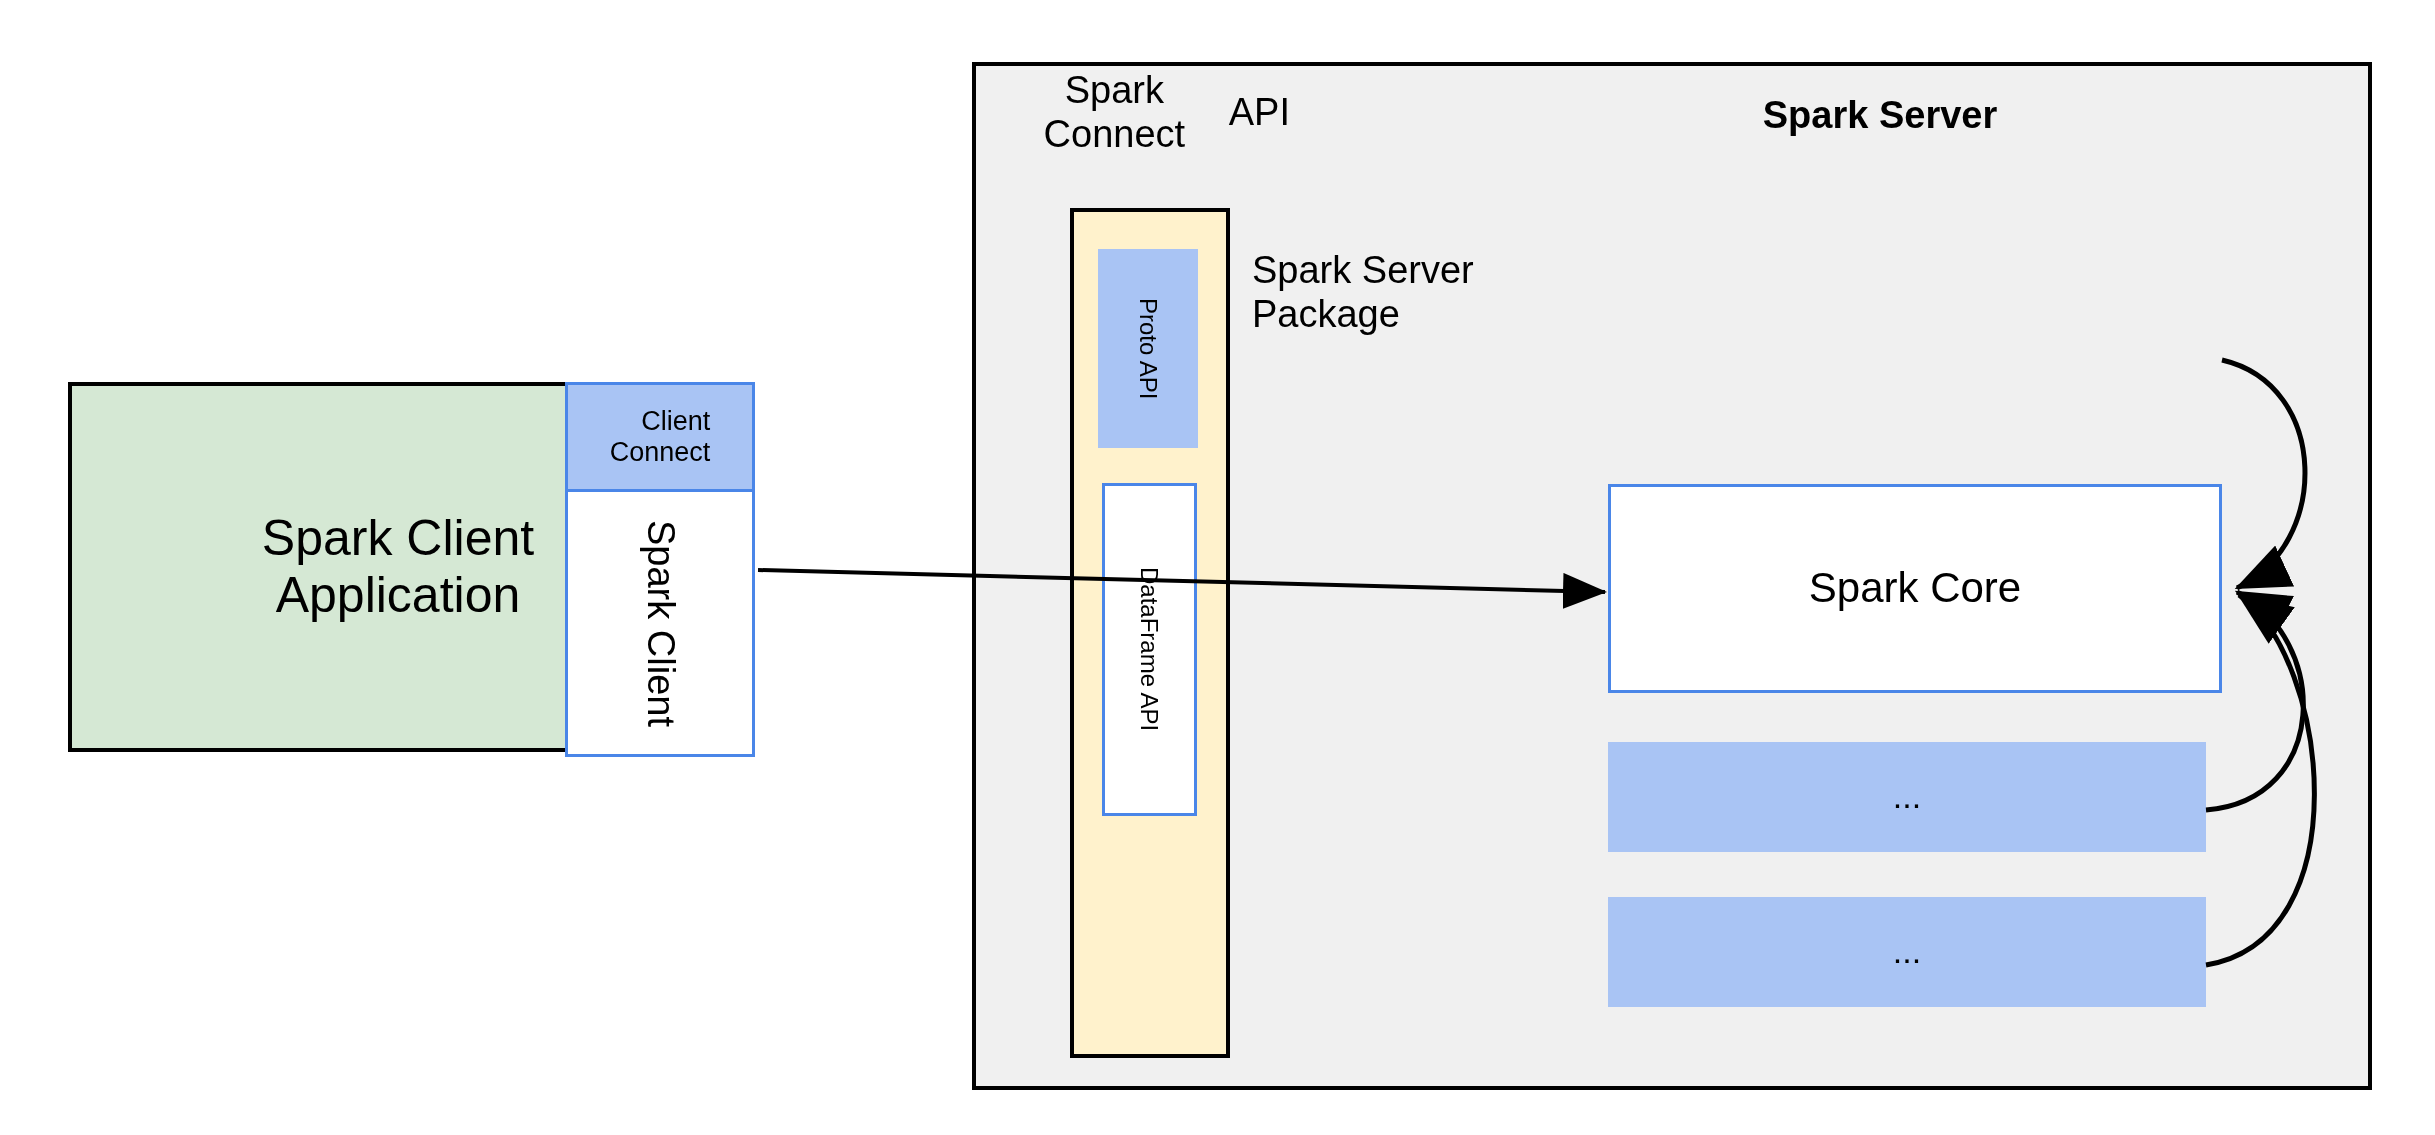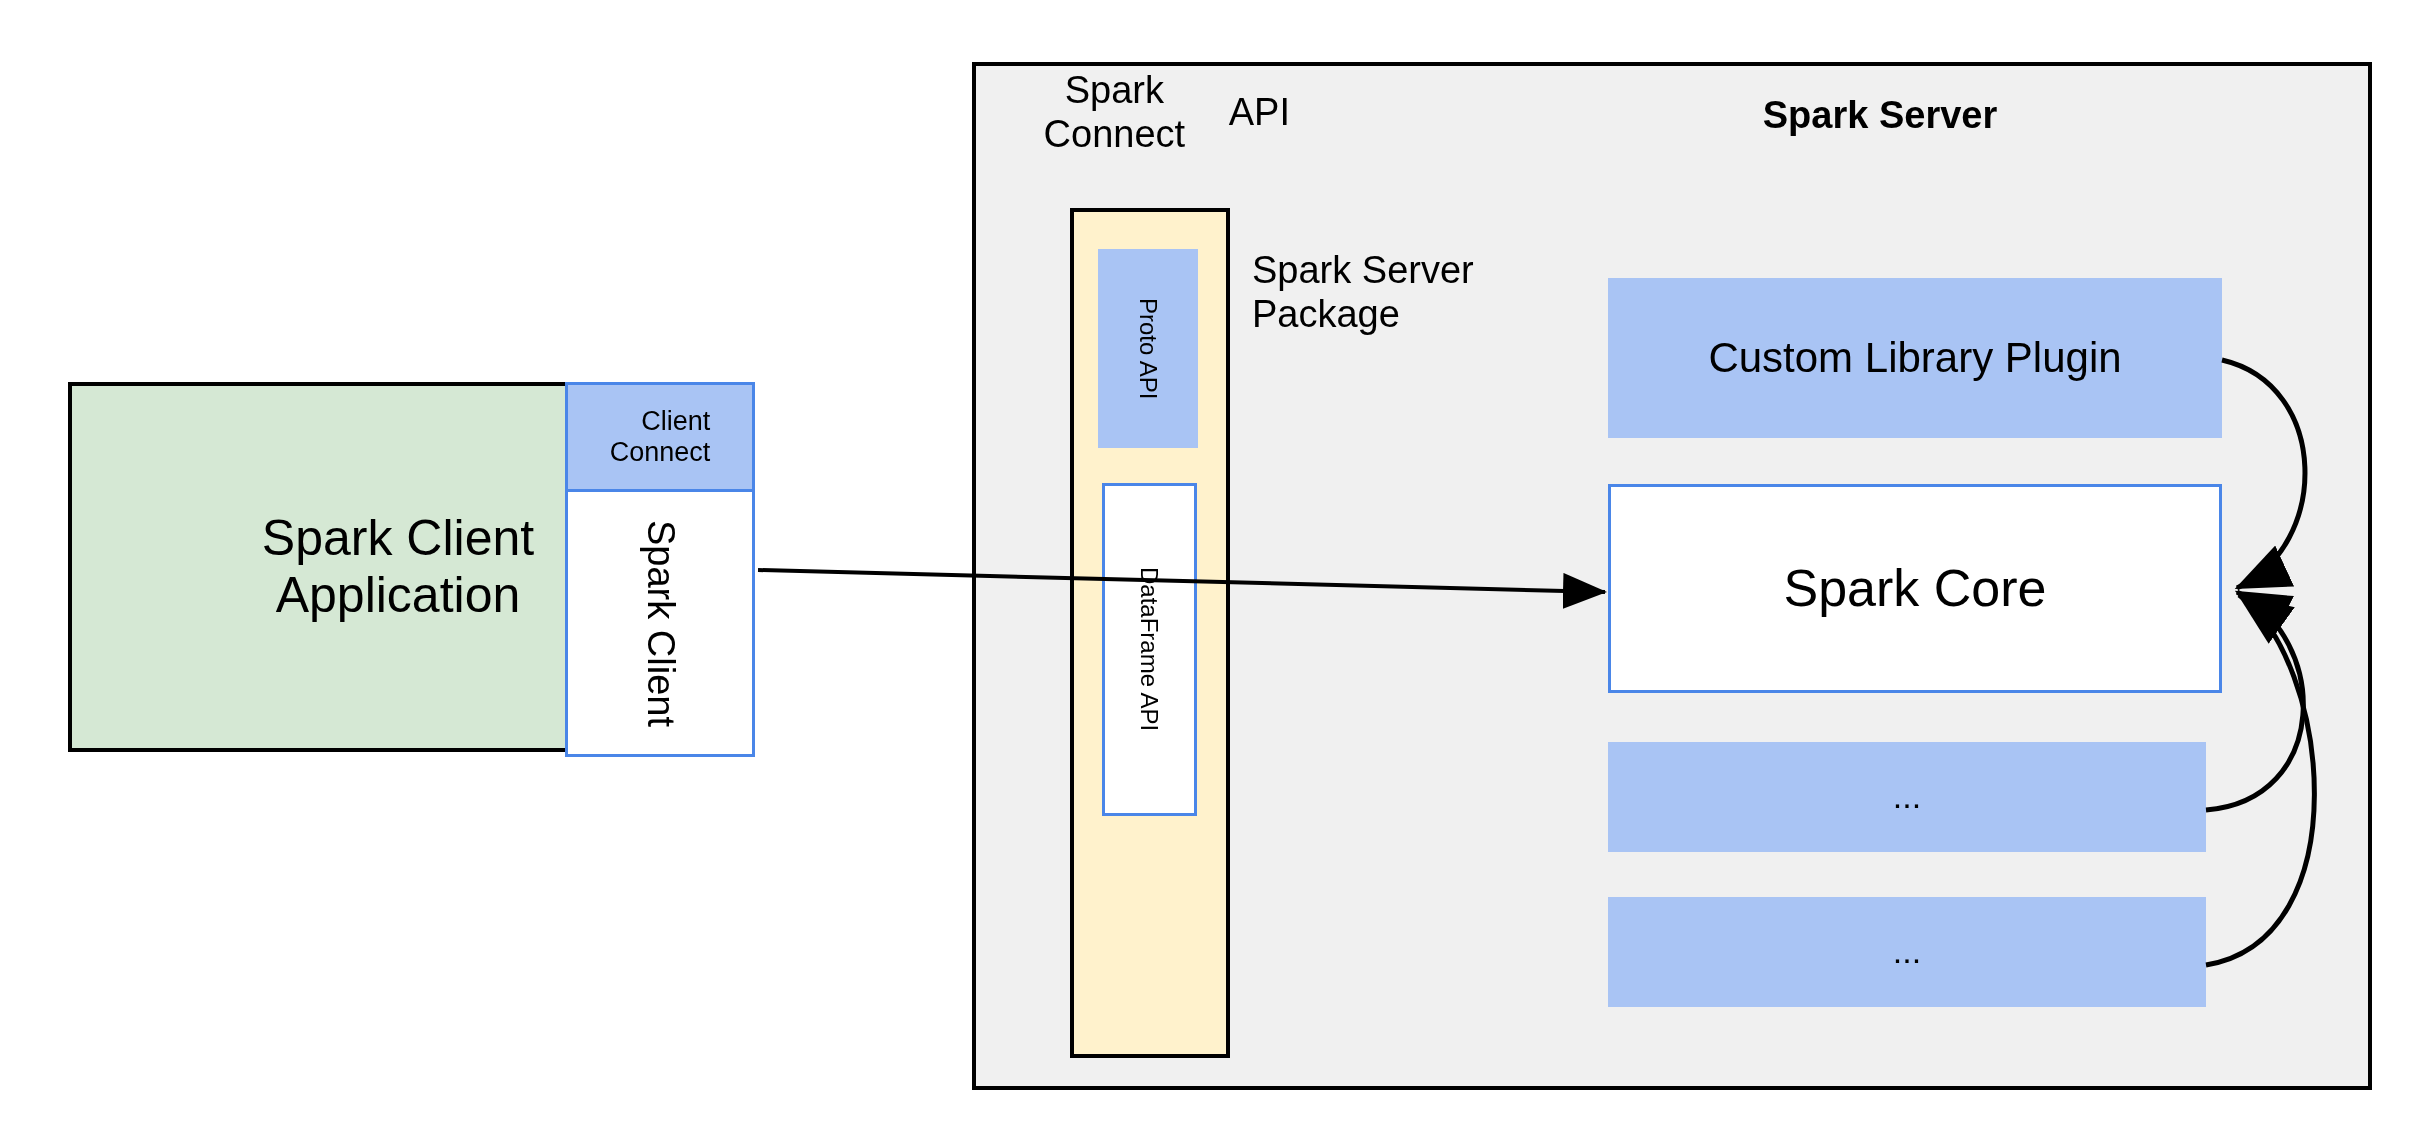--- a/index.html
+++ b/index.html
@@ -146,21 +146,21 @@
     font-size: 42px;
     z-index: 3;
   }
   #spark-core {
     left: 1608px;
     top: 484px;
     width: 614px;
     height: 209px;
     background: #ffffff;
     border: 3px solid #4a86e8;
-    font-size: 52px;
+    font-size: 42px;
     z-index: 3;
   }
   #dots-one {
     left: 1608px;
     top: 742px;
     width: 598px;
     height: 110px;
     background: #a9c4f4;
     font-size: 34px;
     z-index: 3;
@@ -226,23 +226,20 @@
 
   <div class="box" id="dataframe-api">
     <span class="vtext">DataFrame API</span>
   </div>
 
   <div class="box" id="server-library-label">
     <div>Spark Server</div>
     <div>Package</div>
   </div>
 
-  <div class="box" id="custom-plugin">
-    <span>Custom Library Plugin</span>
-  </div>
   <div class="box" id="spark-core">
     <span>Spark Core</span>
   </div>
   <div class="box" id="dots-one">
     <span>...</span>
   </div>
   <div class="box" id="dots-two">
     <span>...</span>
   </div>
 

